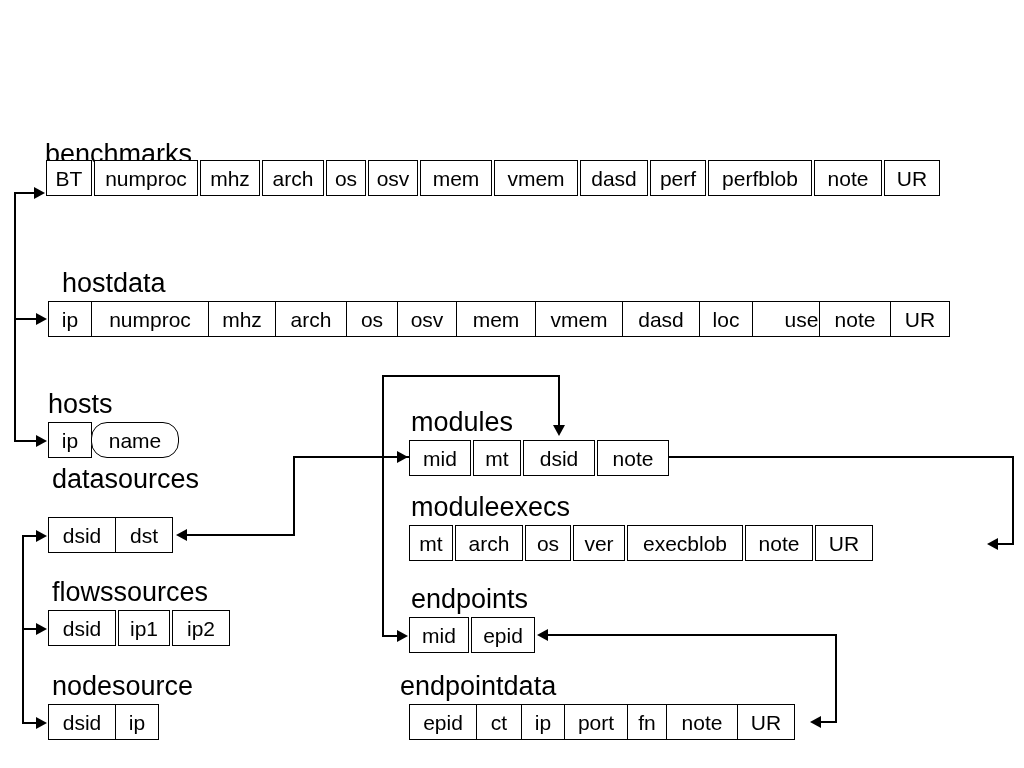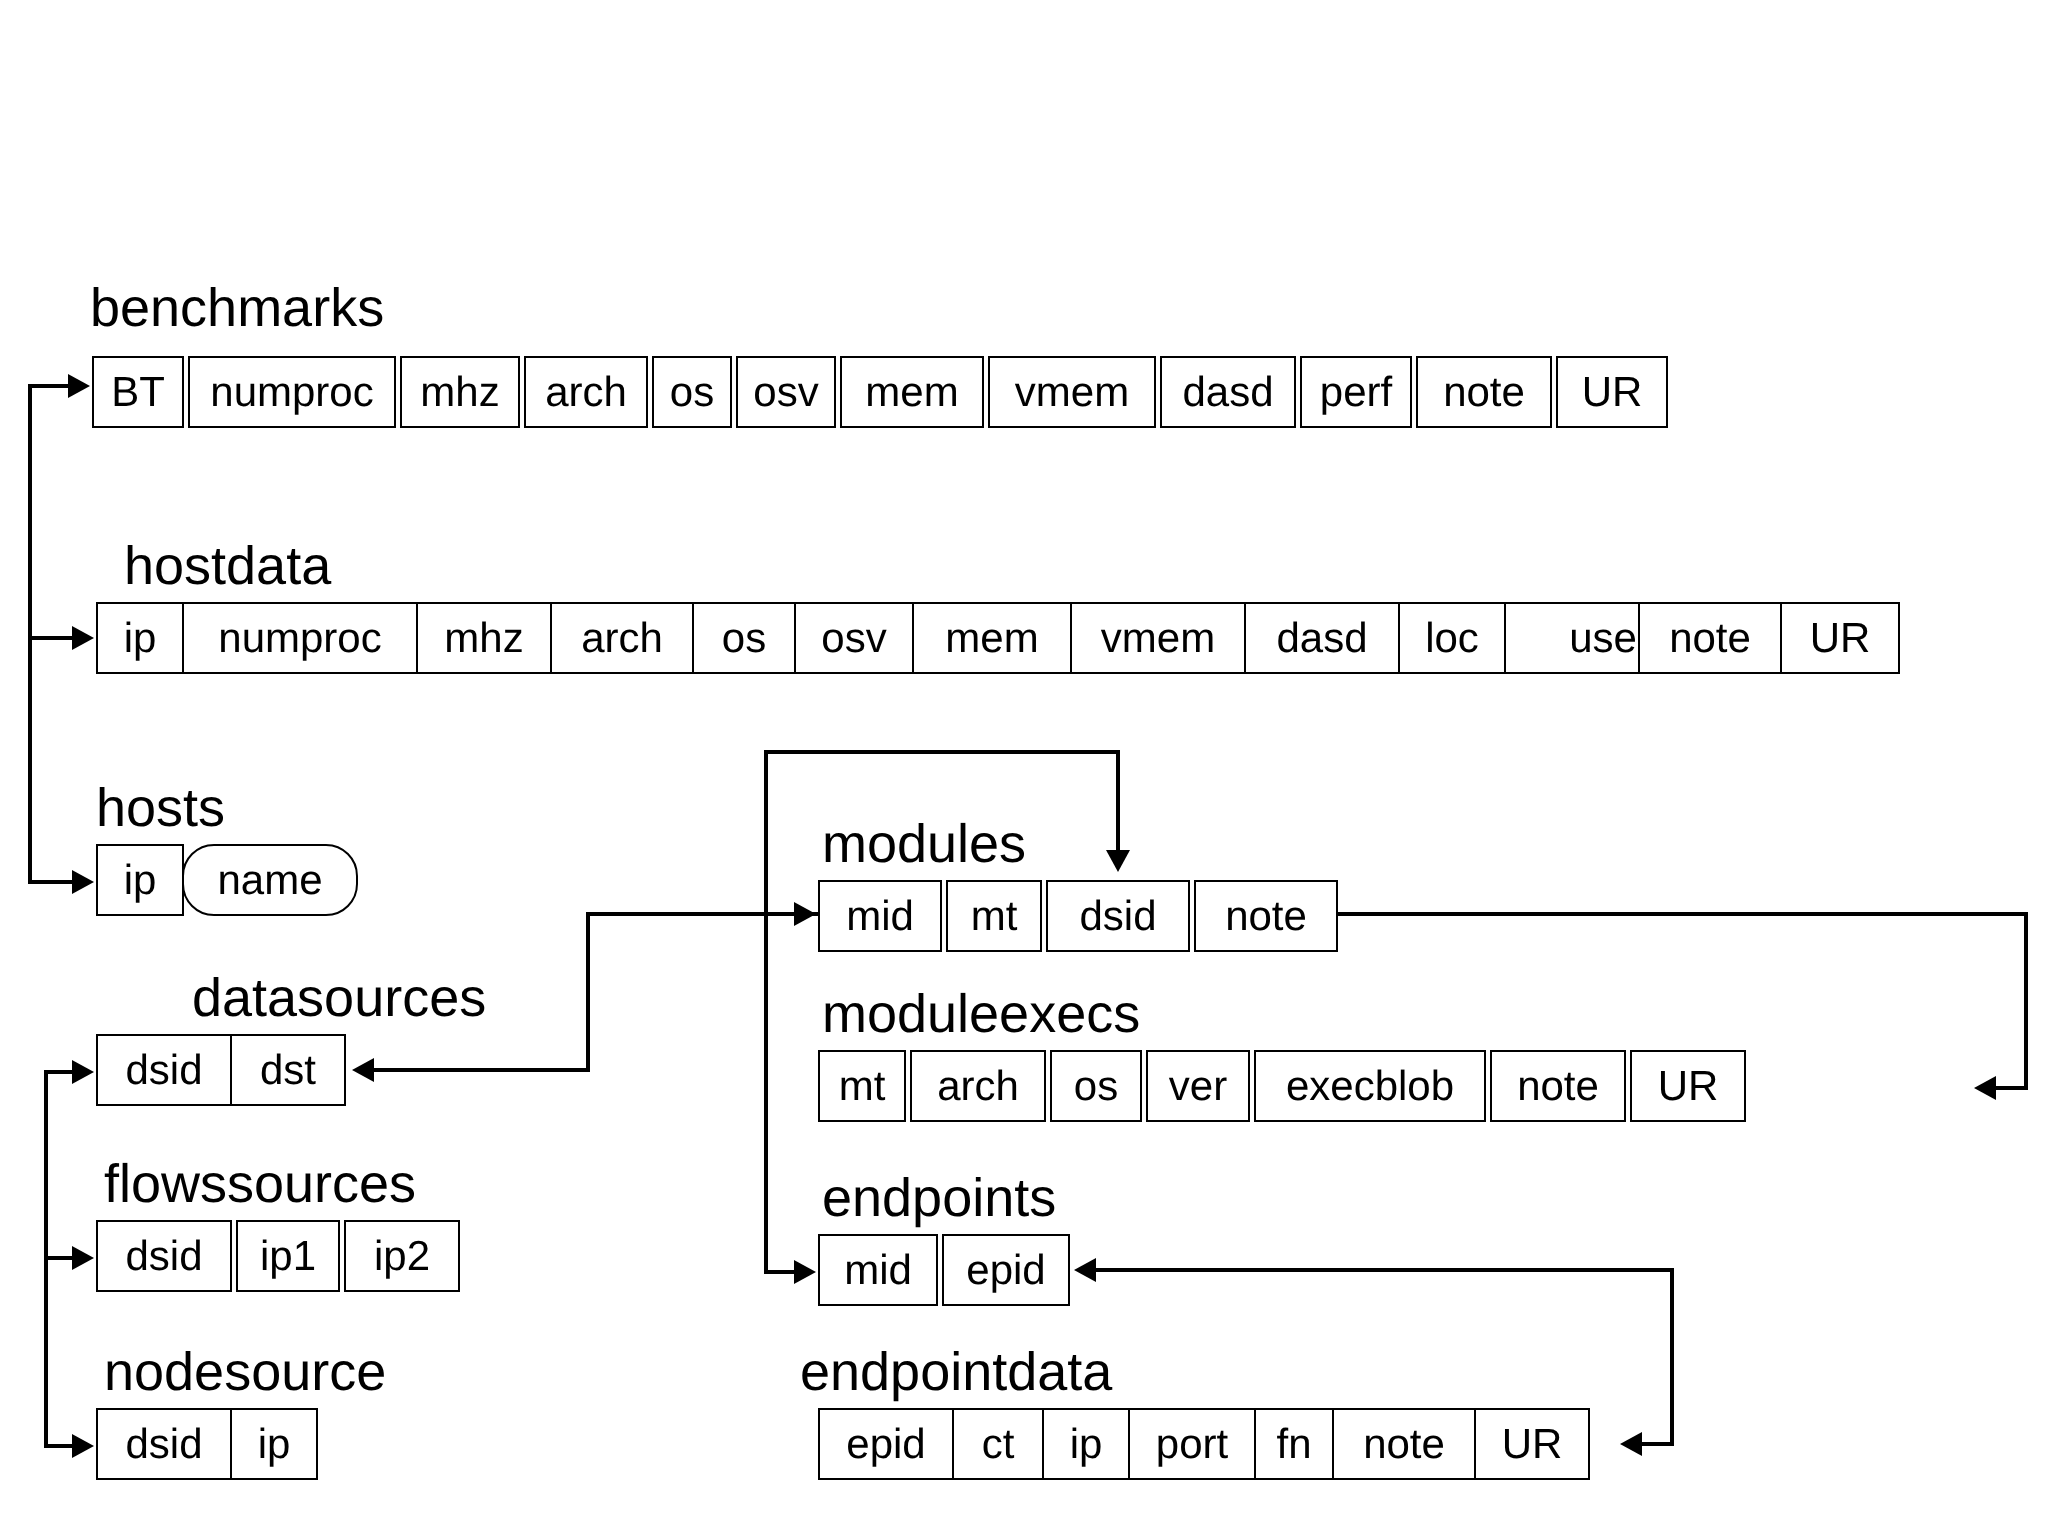--- a/index.html
+++ b/index.html
@@ -133,31 +133,32 @@
   <div class="arrow left" style="left:987px; top:538px;"></div>
 
   <div class="vline" style="left:835px; top:634px; height:88px;"></div>
   <div class="hline" style="left:548px; top:634px; width:289px;"></div>
   <div class="arrow left" style="left:537px; top:629px;"></div>
   <div class="hline" style="left:821px; top:721px; width:16px;"></div>
   <div class="arrow left" style="left:810px; top:716px;"></div>
 
   <div id="tables-root">
       <div class="tbl-label" style="left: 45px; top: 141px;">benchmarks</div>
-      <div class="tbl sep" style="left: 46px; top: 178px; border-radius: 18px;">
+      <div class="tbl sep" style="left: 46px; top: 160px; border-radius: 18px;">
         <div class="cell" style="width: 46px;">BT</div>
         <div class="cell" style="width: 104px;">numproc</div>
         <div class="cell" style="width: 60px;">mhz</div>
         <div class="cell" style="width: 62px;">arch</div>
         <div class="cell" style="width: 40px;">os</div>
         <div class="cell" style="width: 50px;">osv</div>
         <div class="cell" style="width: 72px;">mem</div>
         <div class="cell" style="width: 84px;">vmem</div>
         <div class="cell" style="width: 68px;">dasd</div>
         <div class="cell" style="width: 56px;">perf</div>
+        <div class="cell" style="width: 104px;">perfblob</div>
         <div class="cell" style="width: 68px;">note</div>
         <div class="cell" style="width: 56px;">UR</div>
       </div>
       <div class="tbl-label" style="left: 62px; top: 270px;">hostdata</div>
       <div class="tbl cont" style="left: 48px; top: 301px;">
         <div class="cell" style="width: 44px;">ip</div>
         <div class="cell" style="width: 118px;">numproc</div>
         <div class="cell" style="width: 68px;">mhz</div>
         <div class="cell" style="width: 72px;">arch</div>
         <div class="cell" style="width: 52px;">os</div>
@@ -168,21 +169,21 @@
         <div class="cell" style="width: 54px;">loc</div>
         <div class="cell" style="width: 68px; padding-left: 38px;">user</div>
         <div class="cell" style="width: 72px;">note</div>
         <div class="cell" style="width: 60px;">UR</div>
       </div>
       <div class="tbl-label" style="left: 48px; top: 391px;">hosts</div>
       <div class="tbl cont" style="left: 48px; top: 422px;">
         <div class="cell" style="width: 44px;">ip</div>
         <div class="cell" style="width: 88px; border-radius: 16px;">name</div>
       </div>
-      <div class="tbl-label" style="left: 52px; top: 486px; margin-left: 44px;">datasources</div>
+      <div class="tbl-label" style="left: 52px; top: 466px;">datasources</div>
       <div class="tbl cont" style="left: 48px; top: 517px;">
         <div class="cell" style="width: 68px;">dsid</div>
         <div class="cell" style="width: 58px;">dst</div>
       </div>
       <div class="tbl-label" style="left: 52px; top: 579px;">flowssources</div>
       <div class="tbl sep" style="left: 48px; top: 610px;">
         <div class="cell" style="width: 68px;">dsid</div>
         <div class="cell" style="width: 52px;">ip1</div>
         <div class="cell" style="width: 58px;">ip2</div>
       </div>

